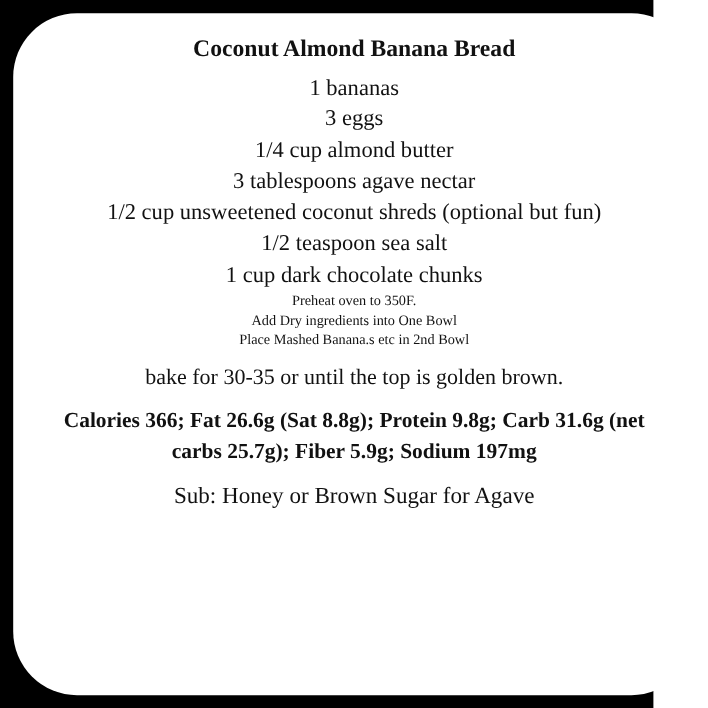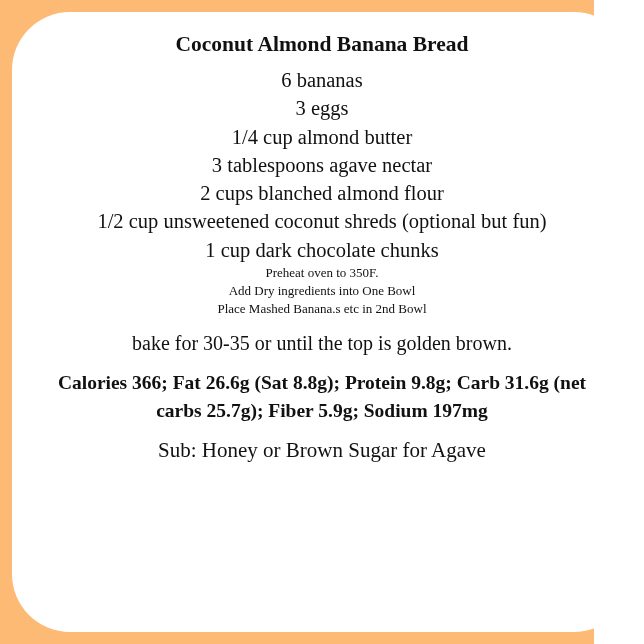--- a/index.html
+++ b/index.html
@@ -12,21 +12,21 @@
     background: #ffffff;
     font-family: "Liberation Serif", "DejaVu Serif", serif;
     overflow: hidden;
   }
   .sticker {
     position: absolute;
     left: 0;
     top: 0;
     width: 594px;
     height: 644px;
-    background: #fdba74;
+    background: #000000;
     box-sizing: border-box;
   }
   .card {
     position: absolute;
     left: 12px;
     top: 12px;
     width: 620px;
     height: 620px;
     background: #ffffff;
     border-radius: 58px;
@@ -97,26 +97,26 @@
 </head>
 <body>
 
 <div class="sticker">
   <div class="card">
     <div class="content">
 
       <div class="title">Coconut Almond Banana Bread</div>
 
       <ul class="ing-list">
-        <li>6 bananas</li>
+        <li>1 bananas</li>
         <li>3 eggs</li>
         <li>1/4 cup almond butter</li>
         <li>3 tablespoons agave nectar</li>
-        <li>2 cups blanched almond flour</li>
         <li>1/2 cup unsweetened coconut shreds (optional but fun)</li>
+        <li>1/2 teaspoon sea salt</li>
         <li>1 cup dark chocolate chunks</li>
       </ul>
 
       <ul class="steps">
         <li class="step-first">Preheat oven to 350F.</li>
         <li>Add Dry ingredients into One Bowl</li>
         <li>Place Mashed Banana.s etc in 2nd Bowl</li>
       </ul>
 
       <p class="bake-line">bake for 30-35 or until the top is golden brown.</p>

